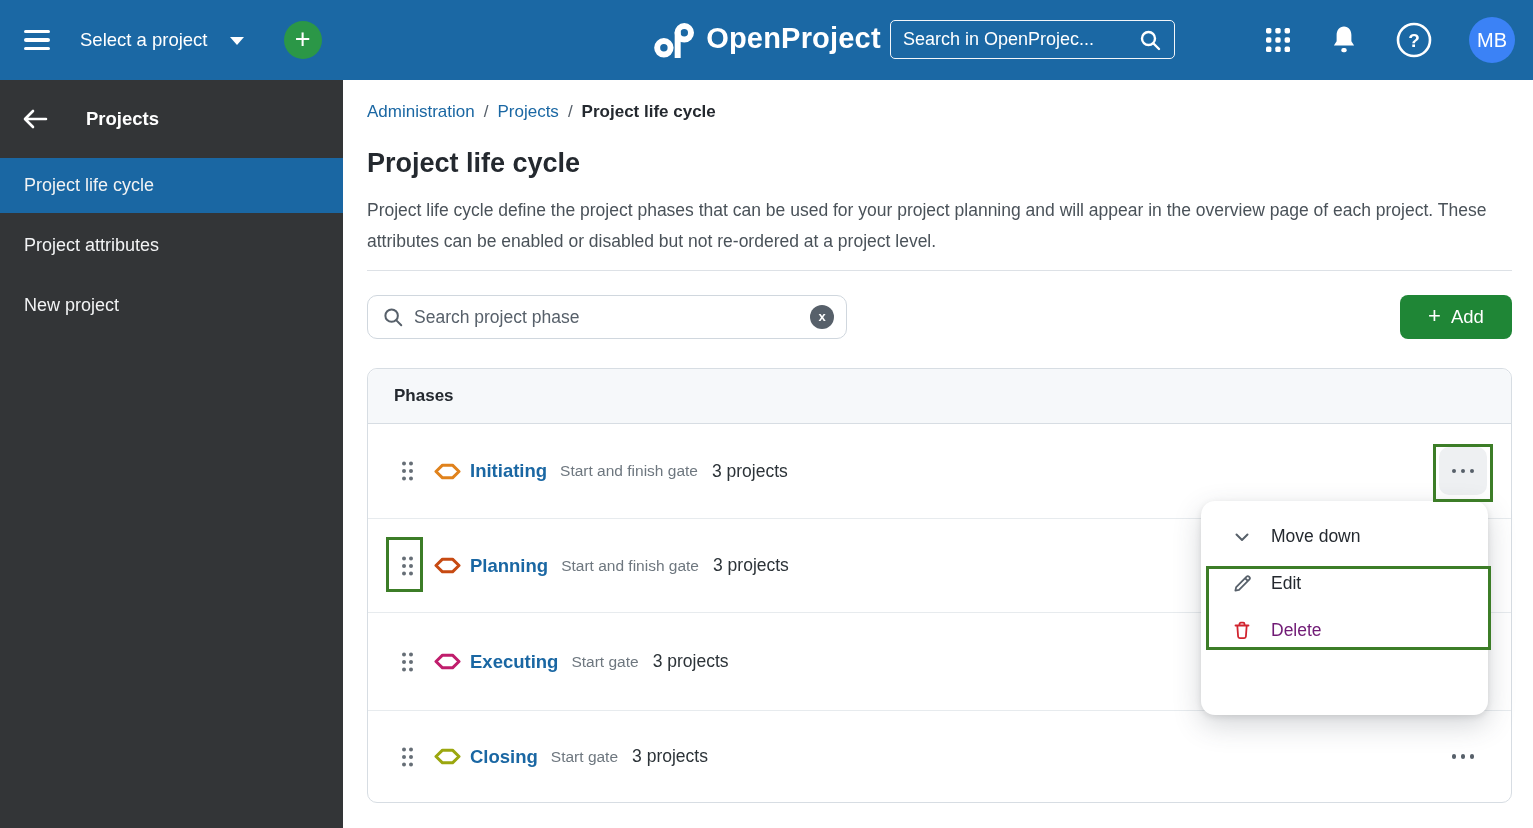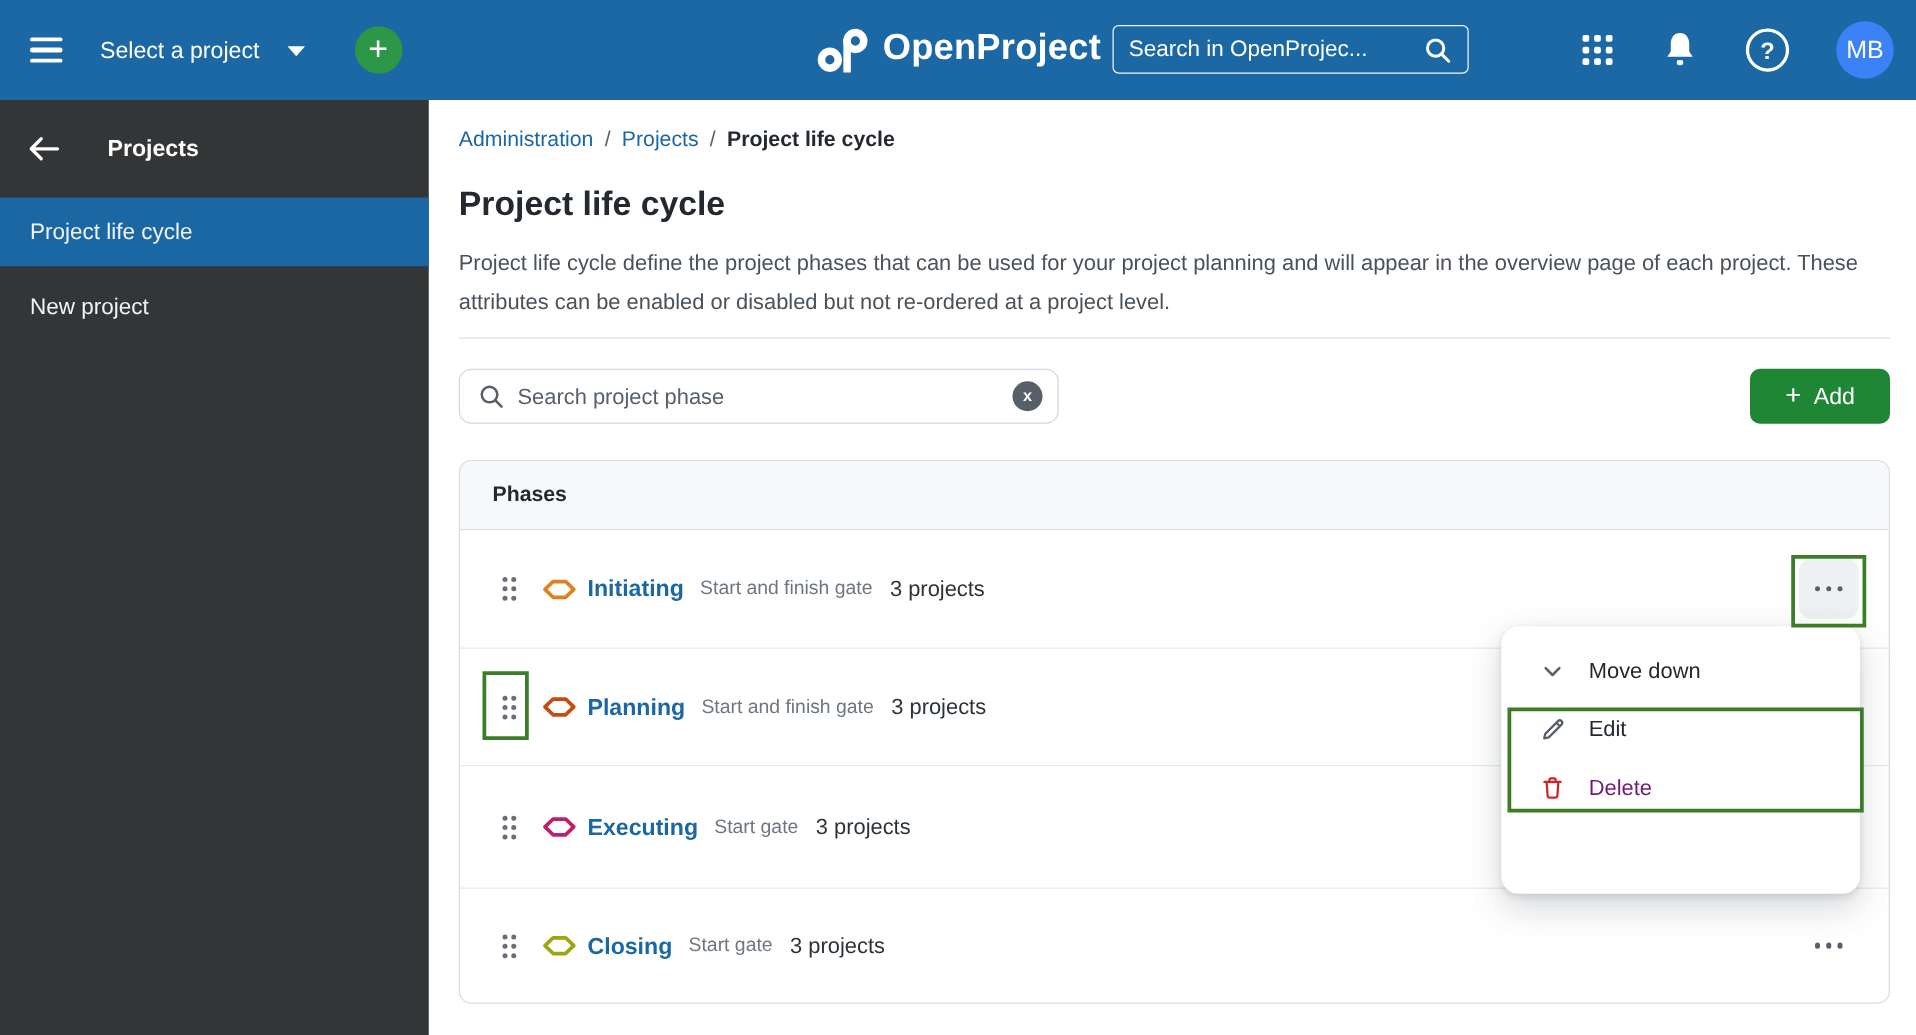--- a/index.html
+++ b/index.html
@@ -174,20 +174,23 @@
       <svg width="26" height="22" viewBox="0 0 26 22">
         <path d="M11 3 L3 11 L11 19 M3.5 11 H24" fill="none" stroke="#fff" stroke-width="2.6" stroke-linecap="round" stroke-linejoin="round"></path>
       </svg>
     </button>
     <span class="sidebar-title">Projects</span>
   </div>
   <div class="side-item active">
     <span>Project life cycle</span>
   </div>
   <div class="side-item">
+    <span>Project attributes</span>
+  </div>
+  <div class="side-item">
     <span>New project</span>
   </div>
 </nav>
 
 <main class="main">
   <div class="breadcrumb">
     <a class="crumb-link">Administration</a>
     <span class="crumb-sep">/</span>
     <a class="crumb-link">Projects</a>
     <span class="crumb-sep">/</span>

